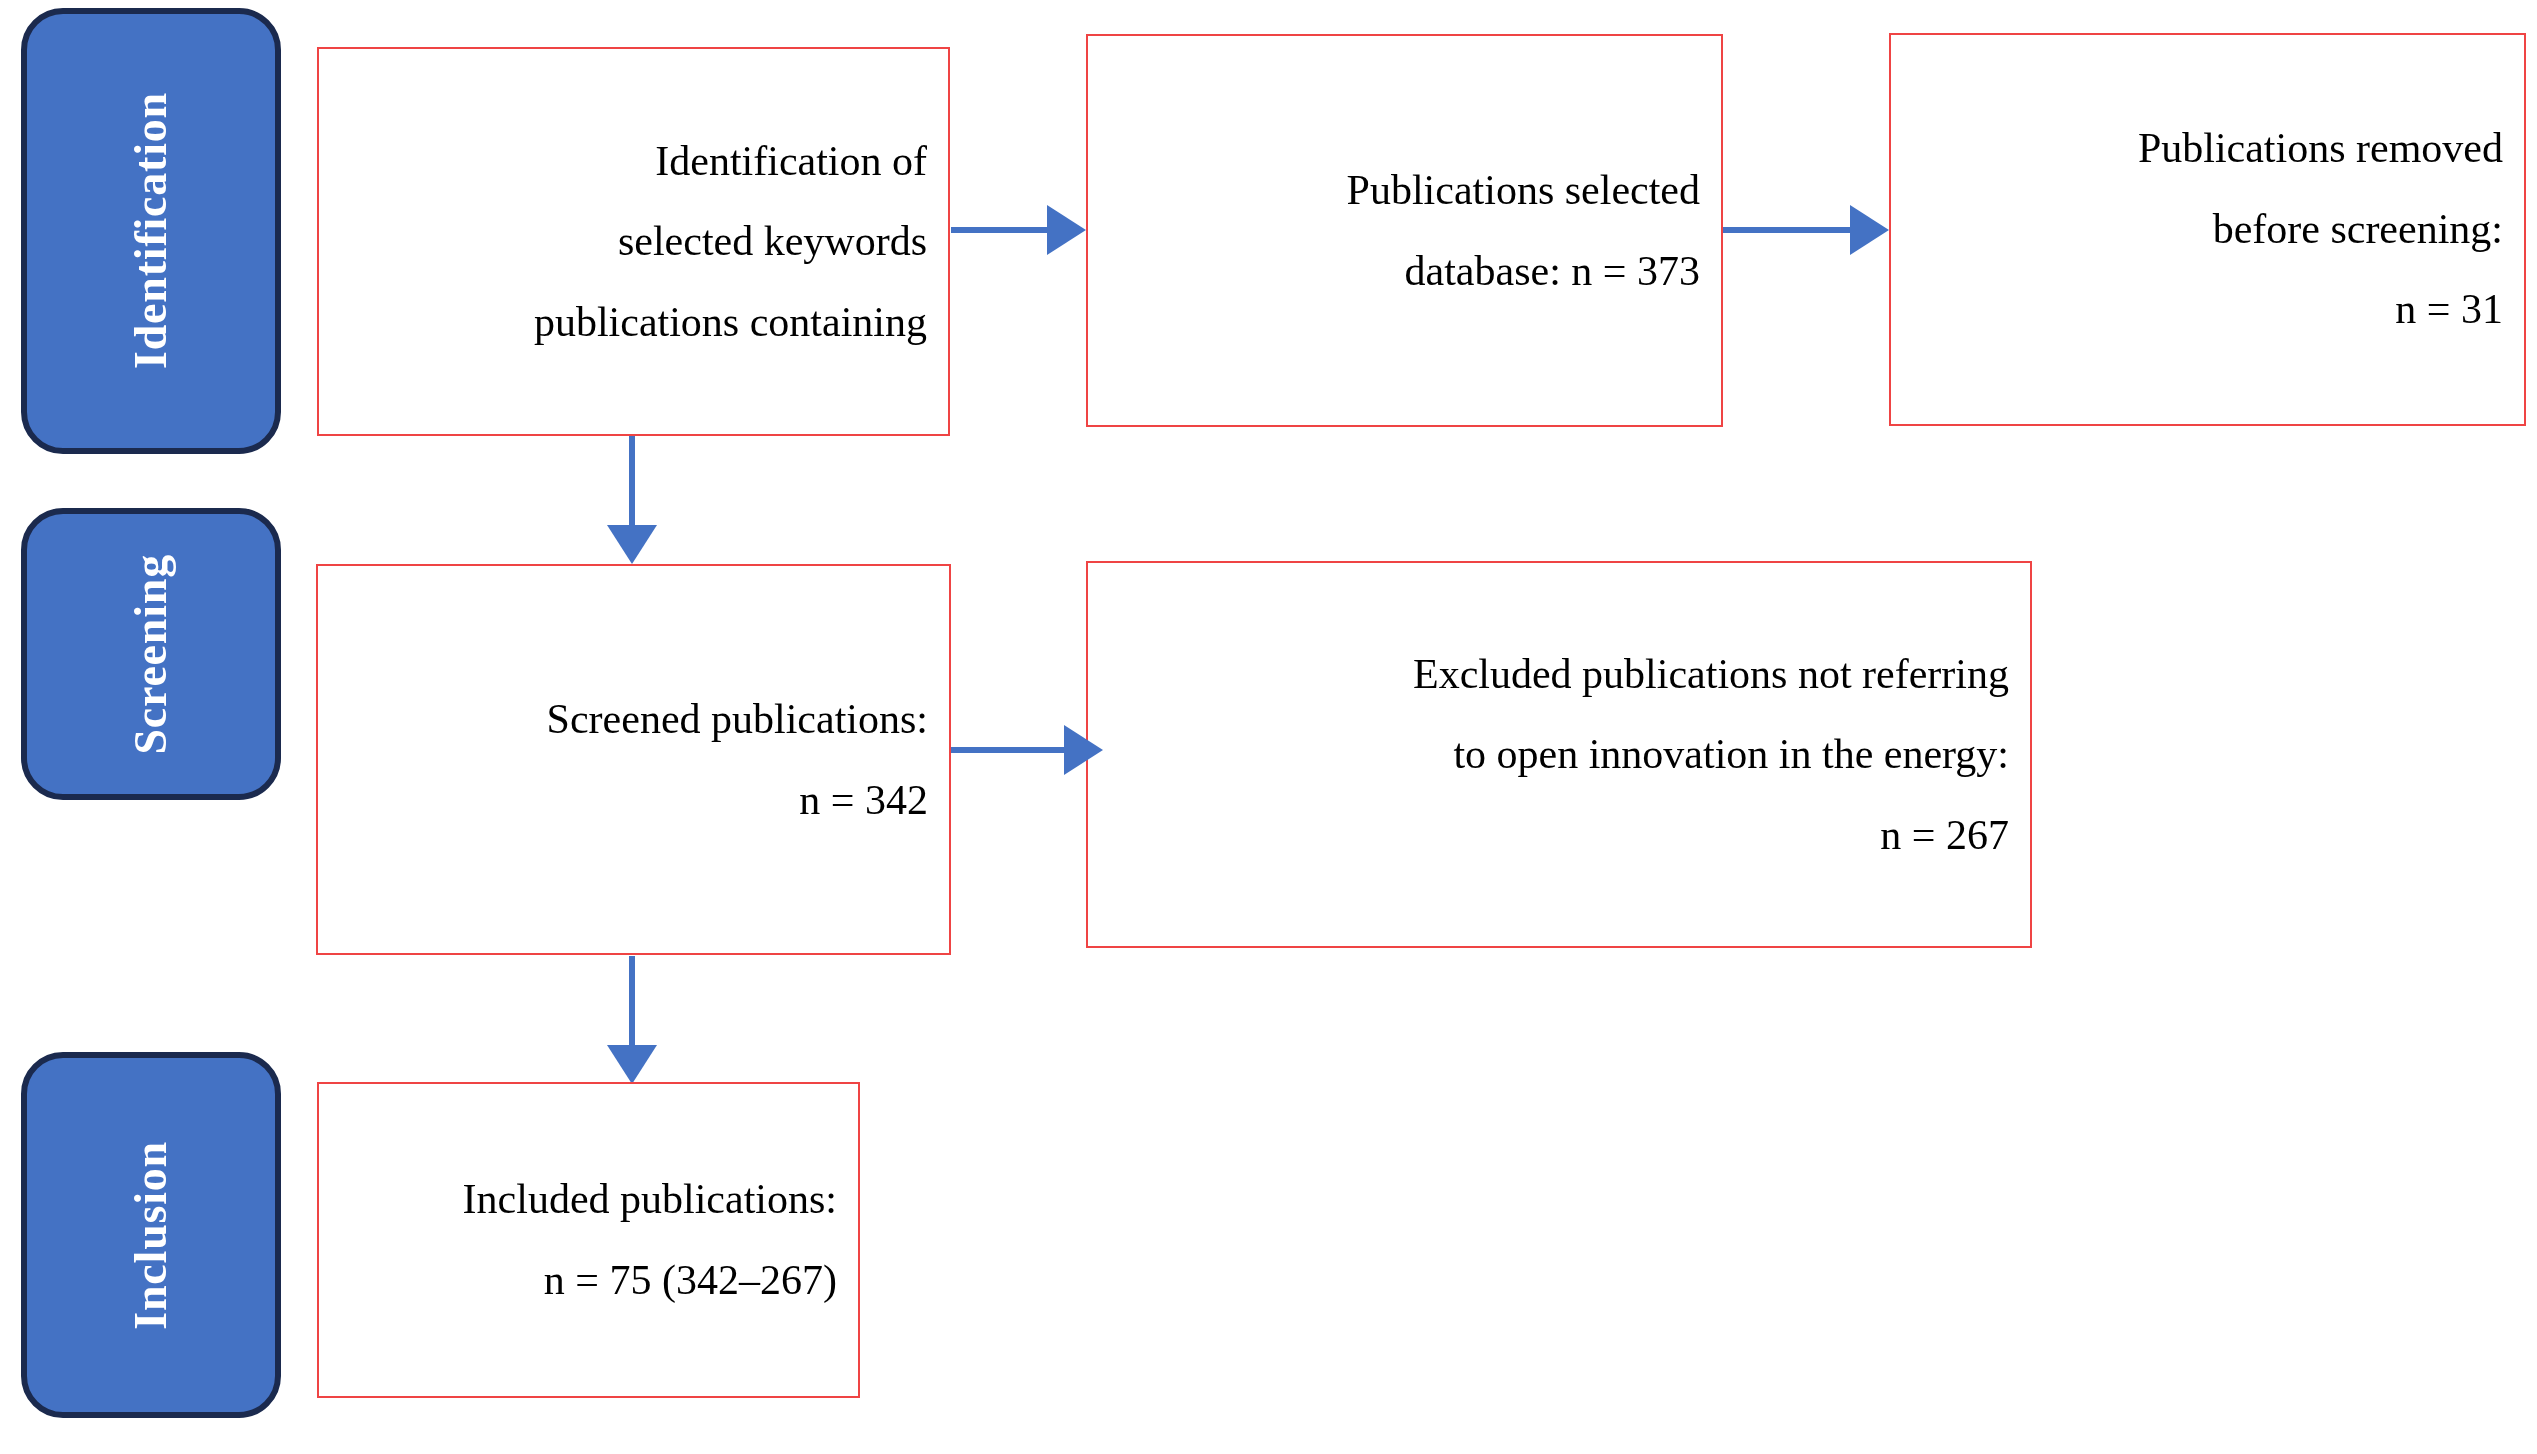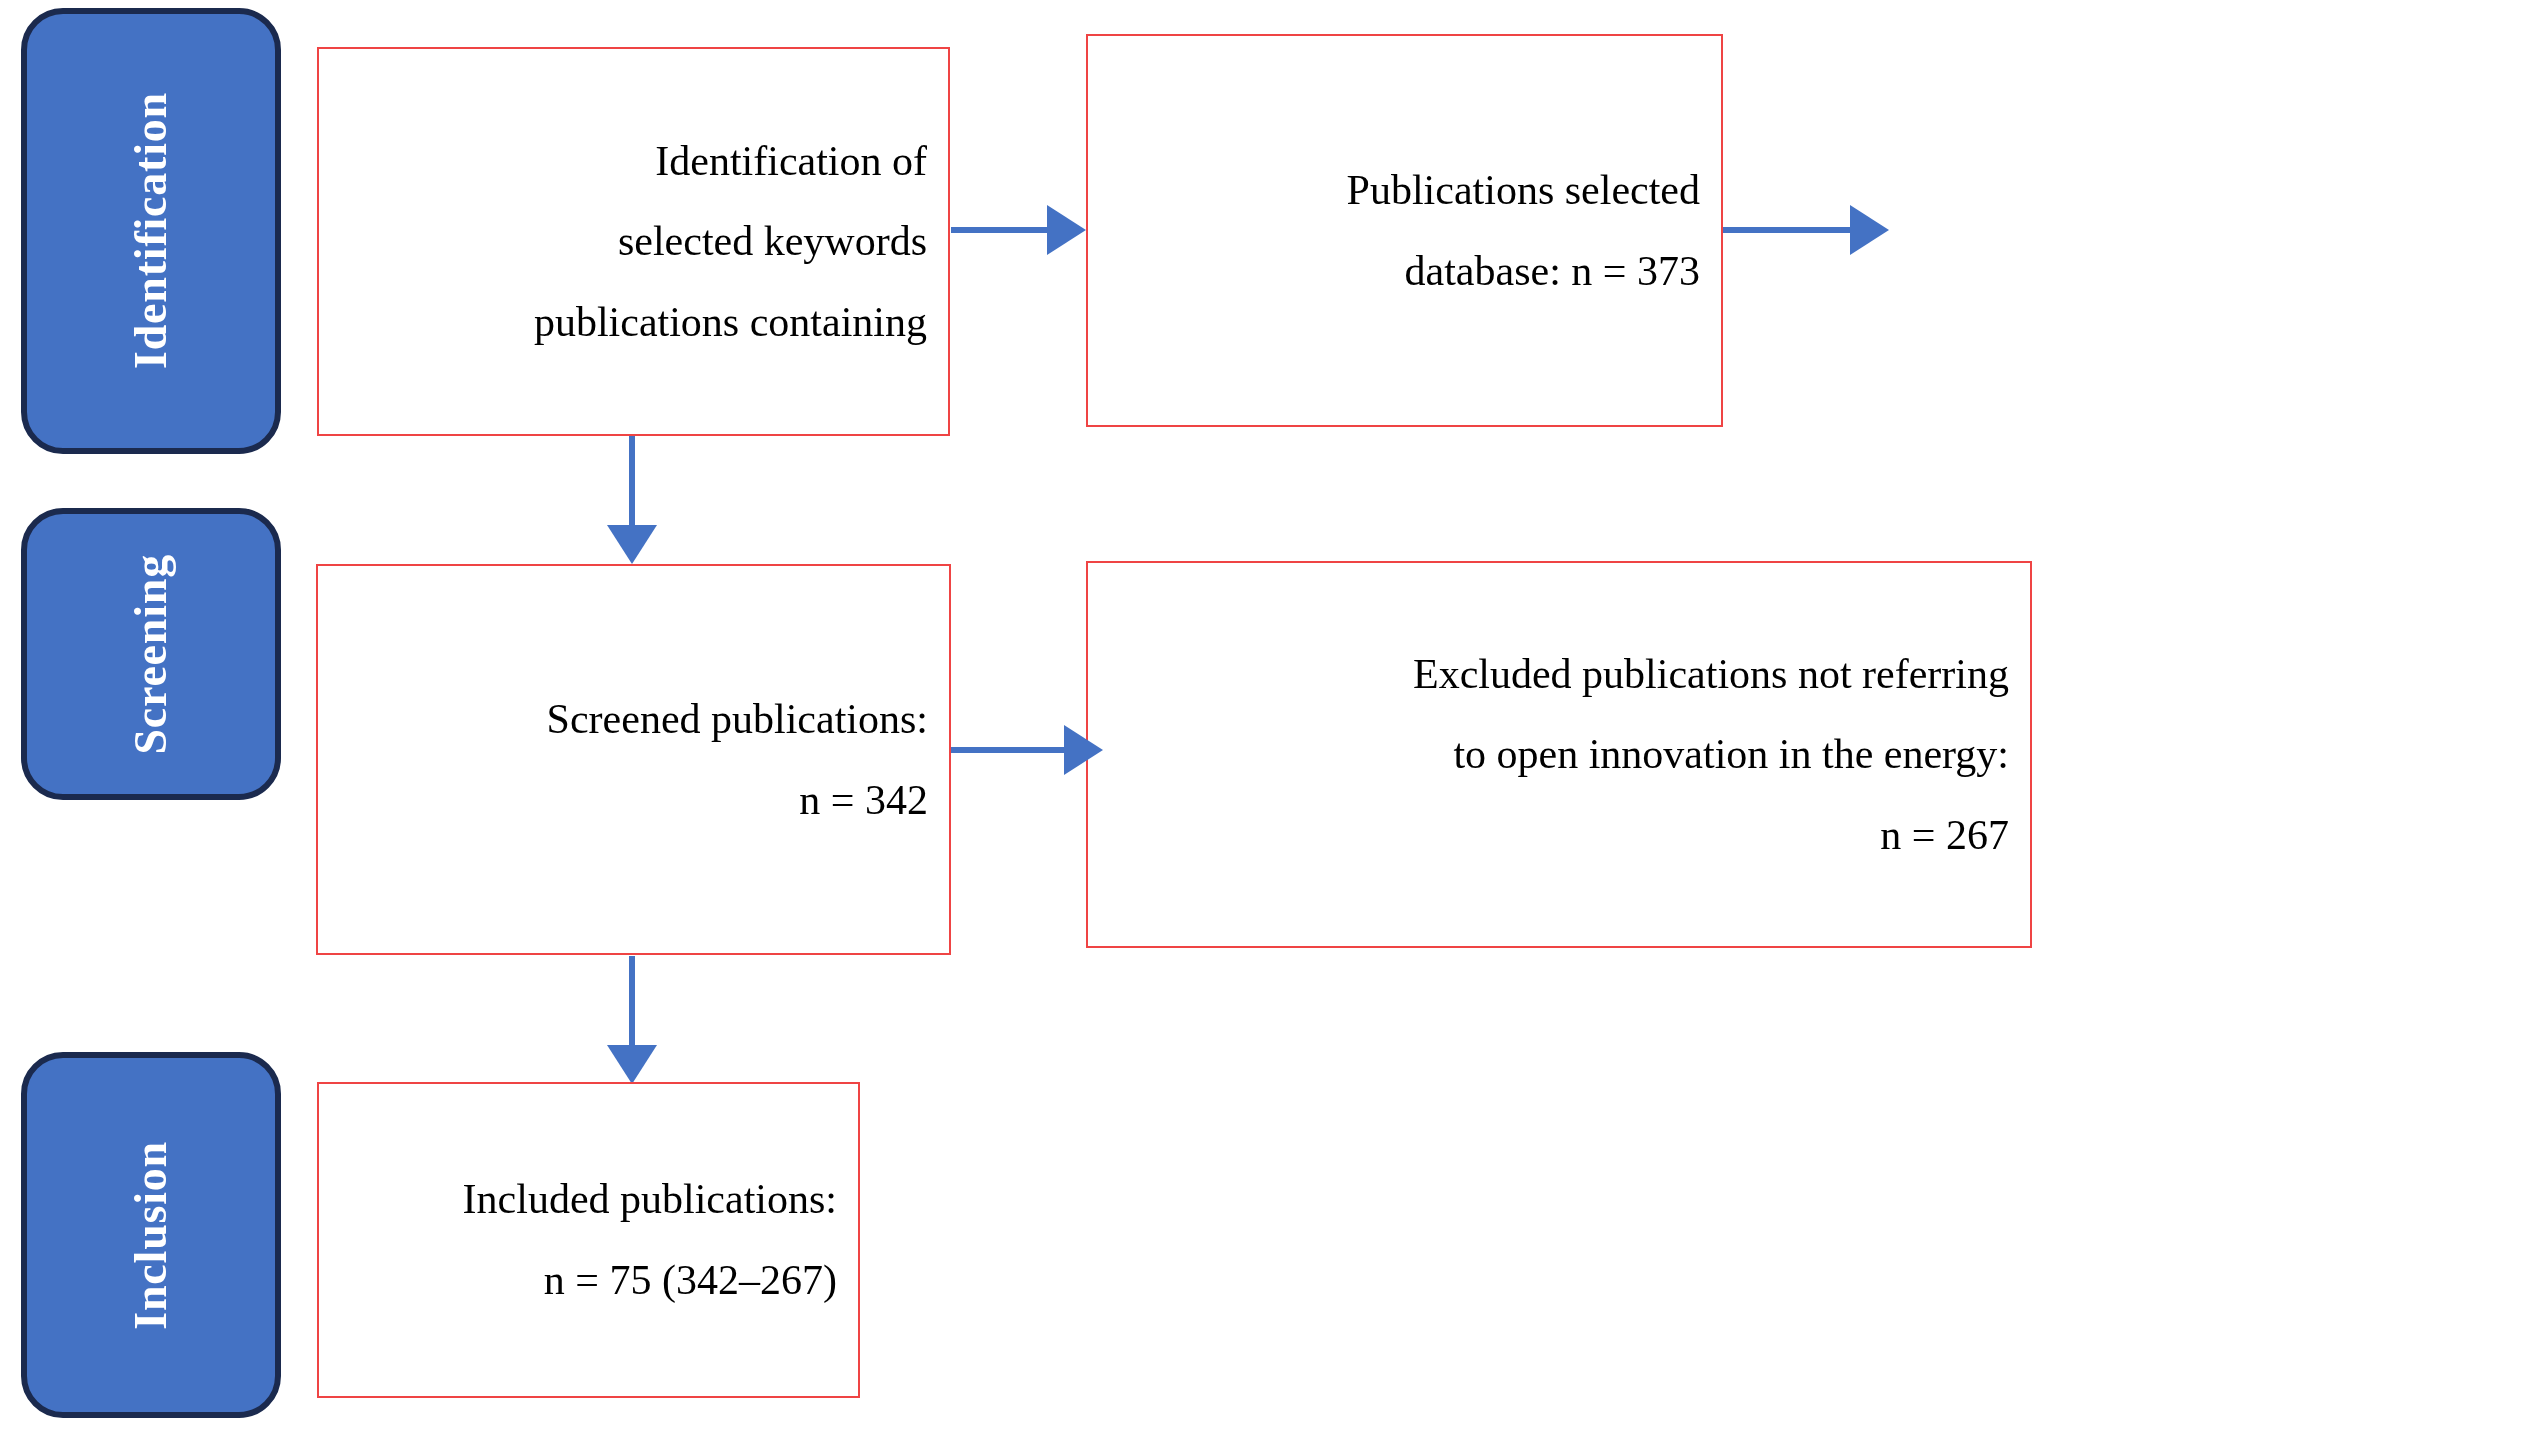--- a/index.html
+++ b/index.html
@@ -109,20 +109,25 @@
     <div class="node-line">Identification of</div>
     <div class="node-line">selected keywords</div>
     <div class="node-line">publications containing</div>
   </div>
 
   <div class="node-box" style="left:1086px; top:34px; width:637px; height:393px;">
     <div class="node-line">Publications selected</div>
     <div class="node-line">database: n = 373</div>
   </div>
 
+  <div class="node-box" style="left:1889px; top:32.5px; width:637px; height:393px;">
+    <div class="node-line">Publications removed</div>
+    <div class="node-line">before screening:</div>
+    <div class="node-line">n = 31</div>
+  </div>
 
   <div class="conn-h" style="left:951px; top:227px; width:97px;"></div>
   <div class="arrow-right" style="left:1047px; top:205px;"></div>
 
   <div class="conn-h" style="left:1723px; top:227px; width:127px;"></div>
   <div class="arrow-right" style="left:1850px; top:205px;"></div>
 
   <div class="conn-v" style="left:629px; top:436px; width:6px; height:91px;"></div>
   <div class="arrow-down" style="left:607px; top:525px;"></div>
 

